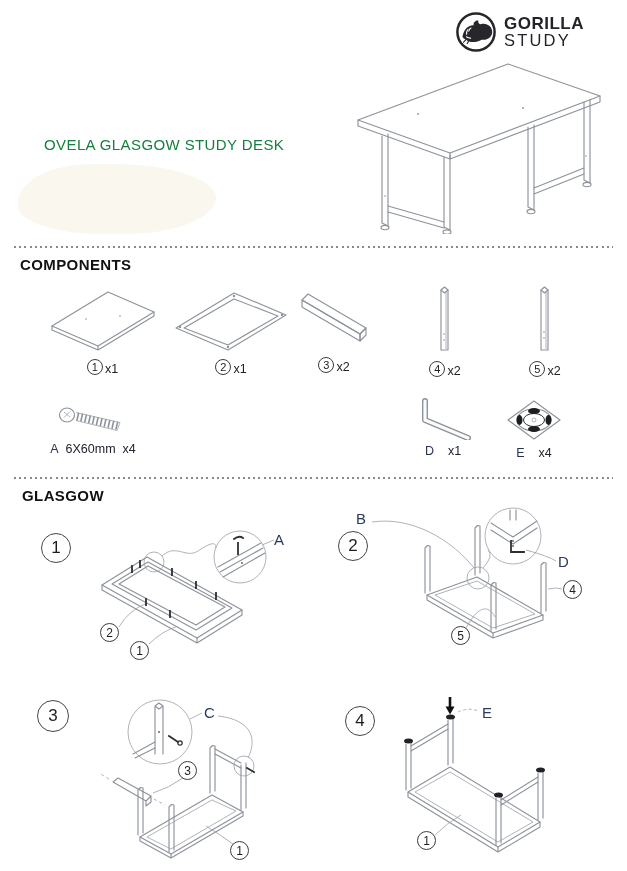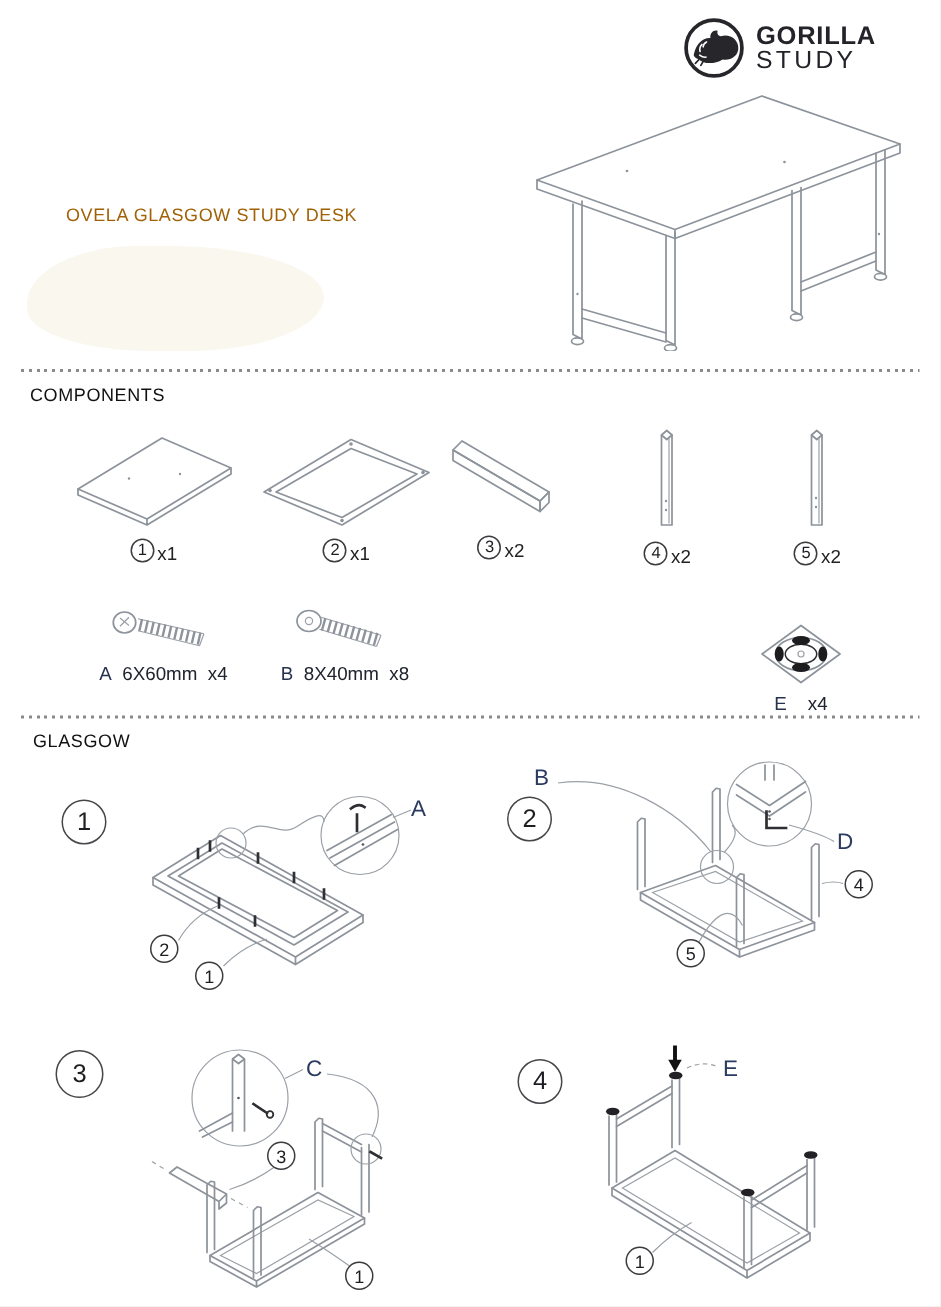--- a/index.html
+++ b/index.html
@@ -5,27 +5,27 @@
   html,body{margin:0;padding:0;background:#e9e9e9;}
   .page{position:relative;width:627px;height:871px;background:#ffffff;margin:0 auto;
         font-family:"Liberation Sans","DejaVu Sans",sans-serif;color:#1d1d1f;overflow:hidden;}
   .abs{position:absolute;}
 
   
   .logo{position:absolute;left:455px;top:11px;display:flex;align-items:center;gap:7px;}
   .logo-text{display:flex;flex-direction:column;line-height:1.02;}
   .logo-text .l1{font-weight:bold;font-size:17px;letter-spacing:.5px;color:#232329;}
   .logo-text .l2{font-size:16.5px;letter-spacing:2.2px;color:#232329;}
-  .title{position:absolute;left:44px;top:136px;font-size:12px;letter-spacing:.4px;color:#a16207;white-space:nowrap;}
+  .title{position:absolute;left:44px;top:136px;font-size:15px;letter-spacing:.4px;color:#15803d;white-space:nowrap;}
   .blob{position:absolute;left:18px;top:164px;width:198px;height:70px;background:#faf7ef;
         border-radius:42% 58% 52% 48% / 62% 55% 58% 45%;}
 
   .divider{position:absolute;left:14px;width:599px;height:2px;
            background:repeating-linear-gradient(90deg,#8a8a8a 0 2px,transparent 2px 5.2px);}
-  .h2{position:absolute;font-size:12px;font-weight:normal;letter-spacing:.4px;color:#111;}
+  .h2{position:absolute;font-size:15px;font-weight:bold;letter-spacing:.4px;color:#111;}
 
   
   .part{position:absolute;display:flex;flex-direction:column;align-items:center;}
   .part-label{margin-top:5px;display:flex;align-items:flex-end;gap:2px;font-size:12.5px;color:#222;}
   .circ{display:inline-flex;align-items:center;justify-content:center;border:1.4px solid #3c3c40;
         border-radius:50%;color:#1e1e22;background:#fff;box-sizing:border-box;}
   .c16{width:16px;height:16px;font-size:11px;}
   .count{position:relative;top:1px;}
   .hw{position:absolute;display:flex;flex-direction:column;align-items:center;}
   .hw-label{margin-top:4px;font-size:12.5px;color:#202430;white-space:nowrap;}
@@ -151,47 +151,45 @@
       <path class="lnthin" d="M12,10 L12,67"></path>
       <circle cx="10" cy="50" r="0.8" fill="#8d939b"></circle>
         <circle cx="10" cy="56" r="0.8" fill="#8d939b"></circle>
     </svg>
     <div class="part-label">
       <span class="circ c16">5</span>
       <span class="count">x2</span>
     </div>
   </div>
 
-  <div class="hw" style="left:42px;top:400px;width:134px">
+  <div class="hw" style="left:26px;top:400px;width:134px">
     <svg width="78" height="38" viewBox="0 0 78 38">
       <ellipse class="ln" cx="13" cy="15" rx="7.5" ry="7"></ellipse>
       <path class="lnthin" d="M10,12 l6,5 M16,11.5 l-6,6"></path>
       <path class="lnthin" d="M22,12.5 L66,22.5 M22,20.5 L63,30.5 M66,22.5 L63,30.5"></path>
       <line x1="23" y1="16.5" x2="64" y2="26" stroke="#8d939b" stroke-width="8" stroke-dasharray="1.6 2.4"></line>
     </svg>
     <div class="hw-label">
       <span class="hw-letter">A</span><span class="hw-size">6X60mm</span><span class="hw-count">x4</span>
     </div>
   </div>
 
-  <div class="hw" style="left:166px;top:400px;width:128px">
-    <svg width="72" height="38" viewBox="0 0 72 38">
-      <ellipse class="ln" cx="12" cy="14" rx="8" ry="7"></ellipse>
-      <circle class="lnthin" cx="12" cy="14" r="2.4"></circle>
-      <path class="lnthin" d="M20,11.5 L60,23.5 M19,19.5 L57,31 M60,23.5 L57,31"></path>
-      <line x1="21" y1="16" x2="58" y2="26.5" stroke="#8d939b" stroke-width="8.5" stroke-dasharray="1.6 2.4"></line>
+
+
+  <div class="hw" style="left:404px;top:396px;width:78px">
+    <svg width="64" height="44" viewBox="0 0 64 44">
+      <path d="M14,5 L14,24 L57,42" stroke="#8d939b" stroke-width="6" fill="none" stroke-linecap="round" stroke-linejoin="round"></path>
+      <path d="M14,5 L14,24 L57,42" stroke="#fbfbfb" stroke-width="3.2" fill="none" stroke-linecap="round" stroke-linejoin="round"></path>
     </svg>
     <div class="hw-label">
-      <span class="hw-letter">B</span><span class="hw-size">8X40mm</span><span class="hw-count">x8</span>
-    </div>
-  </div>
-
-
-
-  <div class="hw" style="left:494px;top:414px;width:80px">
+      <span class="hw-letter">D</span><span class="hw-size"></span><span class="hw-count">x1</span>
+    </div>
+  </div>
+
+  <div class="hw" style="left:494px;top:398px;width:80px">
     <svg width="58" height="44" viewBox="0 0 58 44">
       <path class="ln" d="M29,3 L55,22 L29,41 L3,22 Z"></path>
       <ellipse class="ln" cx="29" cy="22" rx="17" ry="11"></ellipse>
       <ellipse cx="29" cy="22" rx="10.5" ry="6.5" fill="none" stroke="#2c2c30" stroke-width="1"></ellipse>
       <ellipse cx="29" cy="13" rx="6" ry="3" fill="#1d1d20"></ellipse>
       <ellipse cx="29" cy="31" rx="6" ry="3" fill="#1d1d20"></ellipse>
       <ellipse cx="14.5" cy="22" rx="3" ry="5" fill="#1d1d20"></ellipse>
       <ellipse cx="43.5" cy="22" rx="3" ry="5" fill="#1d1d20"></ellipse>
       <circle class="lnthin" cx="29" cy="22" r="2"></circle>
     </svg>

